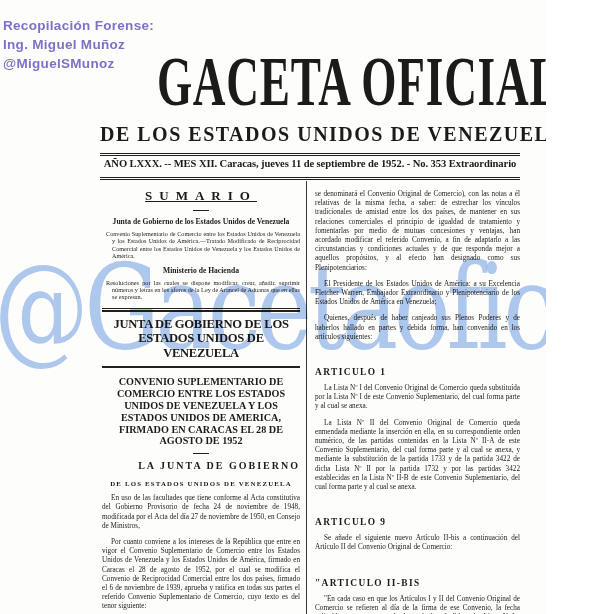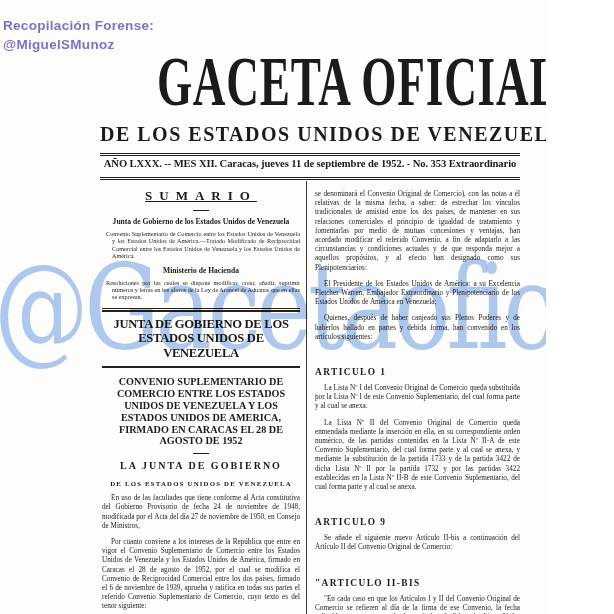--- a/index.html
+++ b/index.html
@@ -129,21 +129,21 @@
     margin-top: 5px;
   }
   .decree-title {
     text-align: center;
     font-weight: bold;
     font-size: 10.2px;
     line-height: 11.8px;
     margin-top: 8px;
   }
   .authority {
-    text-align: center;
+    text-align: right;
     font-weight: bold;
     font-size: 10px;
     letter-spacing: 2px;
     margin-top: 4px;
   }
   .authority-sub {
     text-align: center;
     font-weight: bold;
     font-size: 6.8px;
     letter-spacing: 1.2px;
@@ -166,20 +166,21 @@
     margin-top: 25px;
   }
 </style>
 </head>
 <body>
 
 <div class="page">
 
   <div class="credit">
     <div>Recopilación Forense:</div>
+    <div>Ing. Miguel Muñoz</div>
     <div>@MiguelSMunoz</div>
   </div>
 
   <div class="watermark"><span class="wm-blue">@Gacetaoficial</span></div>
 
   <div class="sheet">
 
     <div class="masthead">
       <div class="masthead-title">GACETA OFICIAL</div>
       <div class="masthead-sub">DE LOS ESTADOS UNIDOS DE VENEZUELA</div>

